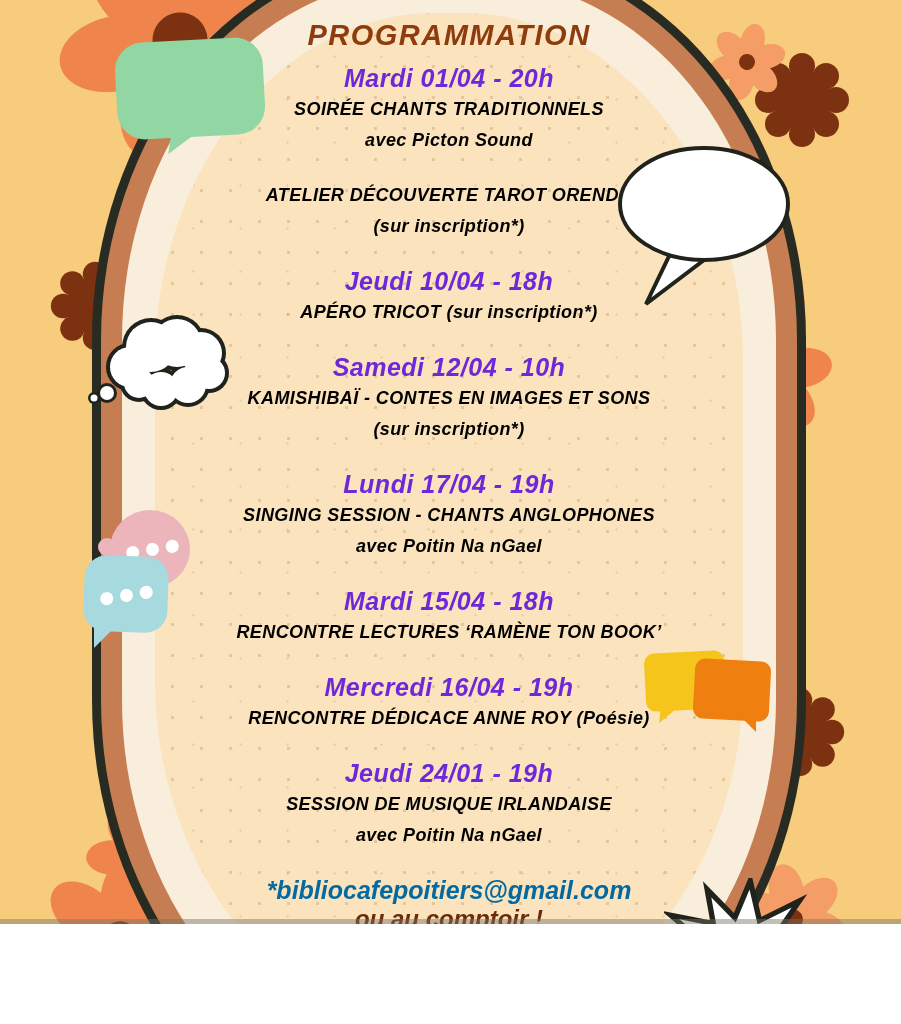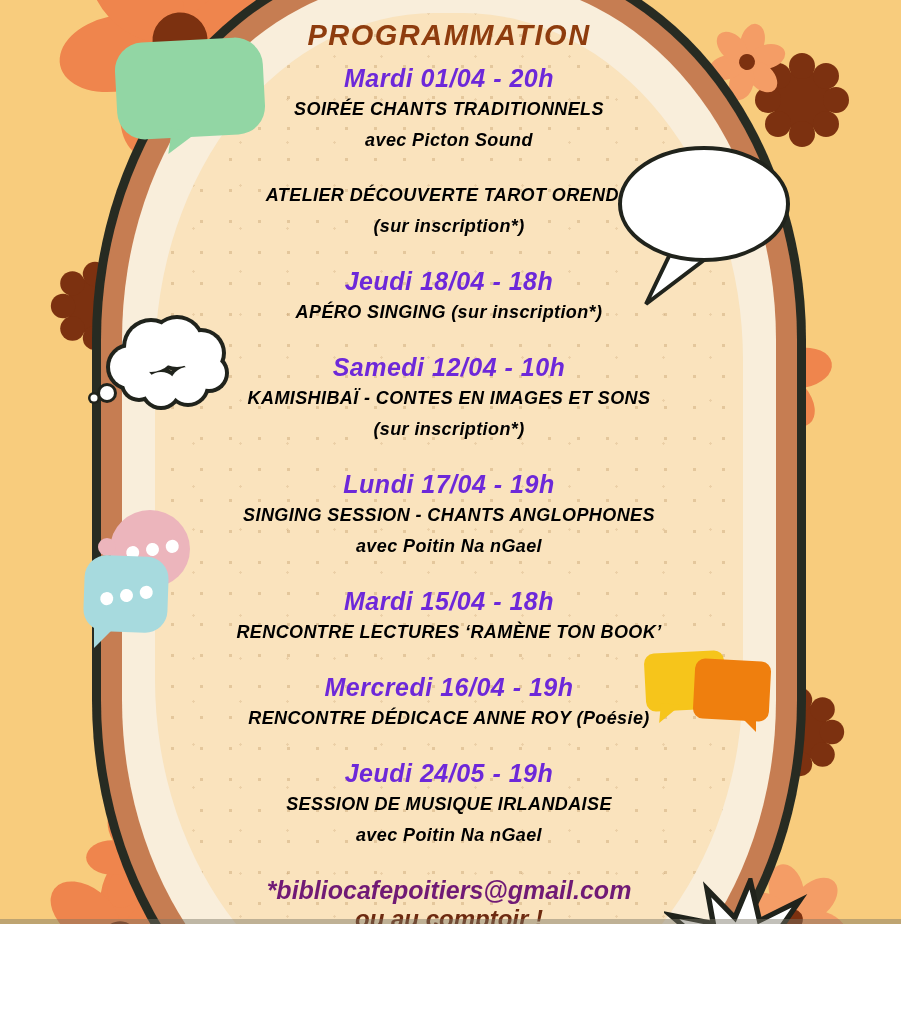--- a/index.html
+++ b/index.html
@@ -29,21 +29,21 @@
   .content{
     position:absolute;left:92px;top:14px;width:714px;text-align:center;
     font-style:italic;font-weight:bold;
   }
   .title-line{font-size:29px;line-height:43px;letter-spacing:1.5px;color:#8e3c0e;}
   .event{margin-bottom:24px;}
   .event-date{font-size:25px;line-height:31px;color:#6d28d9;letter-spacing:.5px;}
   .event-line{font-size:18px;line-height:31px;color:#000000;letter-spacing:.4px;}
   .events{margin-top:6px;}
   .footer{margin-top:4px;}
-  .footer-email{font-size:25px;line-height:30px;color:#701a75;}
+  .footer-email{font-size:25px;line-height:30px;color:#0369a1;}
   .footer-note{font-size:24px;line-height:28px;color:#6d2a10;}
   
   .bubble{position:absolute;}
   .b-green{left:116px;top:40px;width:148px;height:97px;border-radius:28px;
     background:#92d6a4;transform:rotate(-3deg);}
   .b-green-tail{left:170px;top:130px;width:0;height:0;
     border-left:26px solid #92d6a4;border-bottom:26px solid transparent;transform:rotate(8deg);}
   .b-pink{left:110px;top:510px;width:80px;height:78px;border-radius:50%;background:#ecb5bc;}
   .b-pink-bump{left:98px;top:538px;width:18px;height:18px;border-radius:50%;background:#ecb5bc;}
   .b-blue{left:84px;top:556px;width:84px;height:76px;border-radius:22px;
@@ -208,43 +208,43 @@
       <section class="event">
         <div class="event-date">Mardi 01/04 - 20h</div>
         <div class="event-line">SOIRÉE CHANTS TRADITIONNELS</div>
         <div class="event-line">avec Picton Sound</div>
       </section>
       <section class="event">
         <div class="event-line">ATELIER DÉCOUVERTE TAROT ORENDA</div>
         <div class="event-line">(sur inscription*)</div>
       </section>
       <section class="event">
-        <div class="event-date">Jeudi 18/04 - 18h</div>
-        <div class="event-line">APÉRO SINGING (sur inscription*)</div>
+        <div class="event-date">Jeudi 10/04 - 18h</div>
+        <div class="event-line">APÉRO TRICOT (sur inscription*)</div>
       </section>
       <section class="event">
         <div class="event-date">Samedi 12/04 - 10h</div>
         <div class="event-line">KAMISHIBAÏ - CONTES EN IMAGES ET SONS</div>
         <div class="event-line">(sur inscription*)</div>
       </section>
       <section class="event">
         <div class="event-date">Lundi 17/04 - 19h</div>
         <div class="event-line">SINGING SESSION - CHANTS ANGLOPHONES</div>
         <div class="event-line">avec Poitin Na nGael</div>
       </section>
       <section class="event">
         <div class="event-date">Mardi 15/04 - 18h</div>
         <div class="event-line">RENCONTRE LECTURES ‘RAMÈNE TON BOOK’</div>
       </section>
       <section class="event">
         <div class="event-date">Mercredi 16/04 - 19h</div>
         <div class="event-line">RENCONTRE DÉDICACE ANNE ROY (Poésie)</div>
       </section>
       <section class="event">
-        <div class="event-date">Jeudi 24/05 - 19h</div>
+        <div class="event-date">Jeudi 24/01 - 19h</div>
         <div class="event-line">SESSION DE MUSIQUE IRLANDAISE</div>
         <div class="event-line">avec Poitin Na nGael</div>
       </section>
     </div>
 
     <div class="footer">
       <div class="footer-email">*bibliocafepoitiers@gmail.com</div>
       <div class="footer-note">ou au comptoir !</div>
     </div>
   </div>

